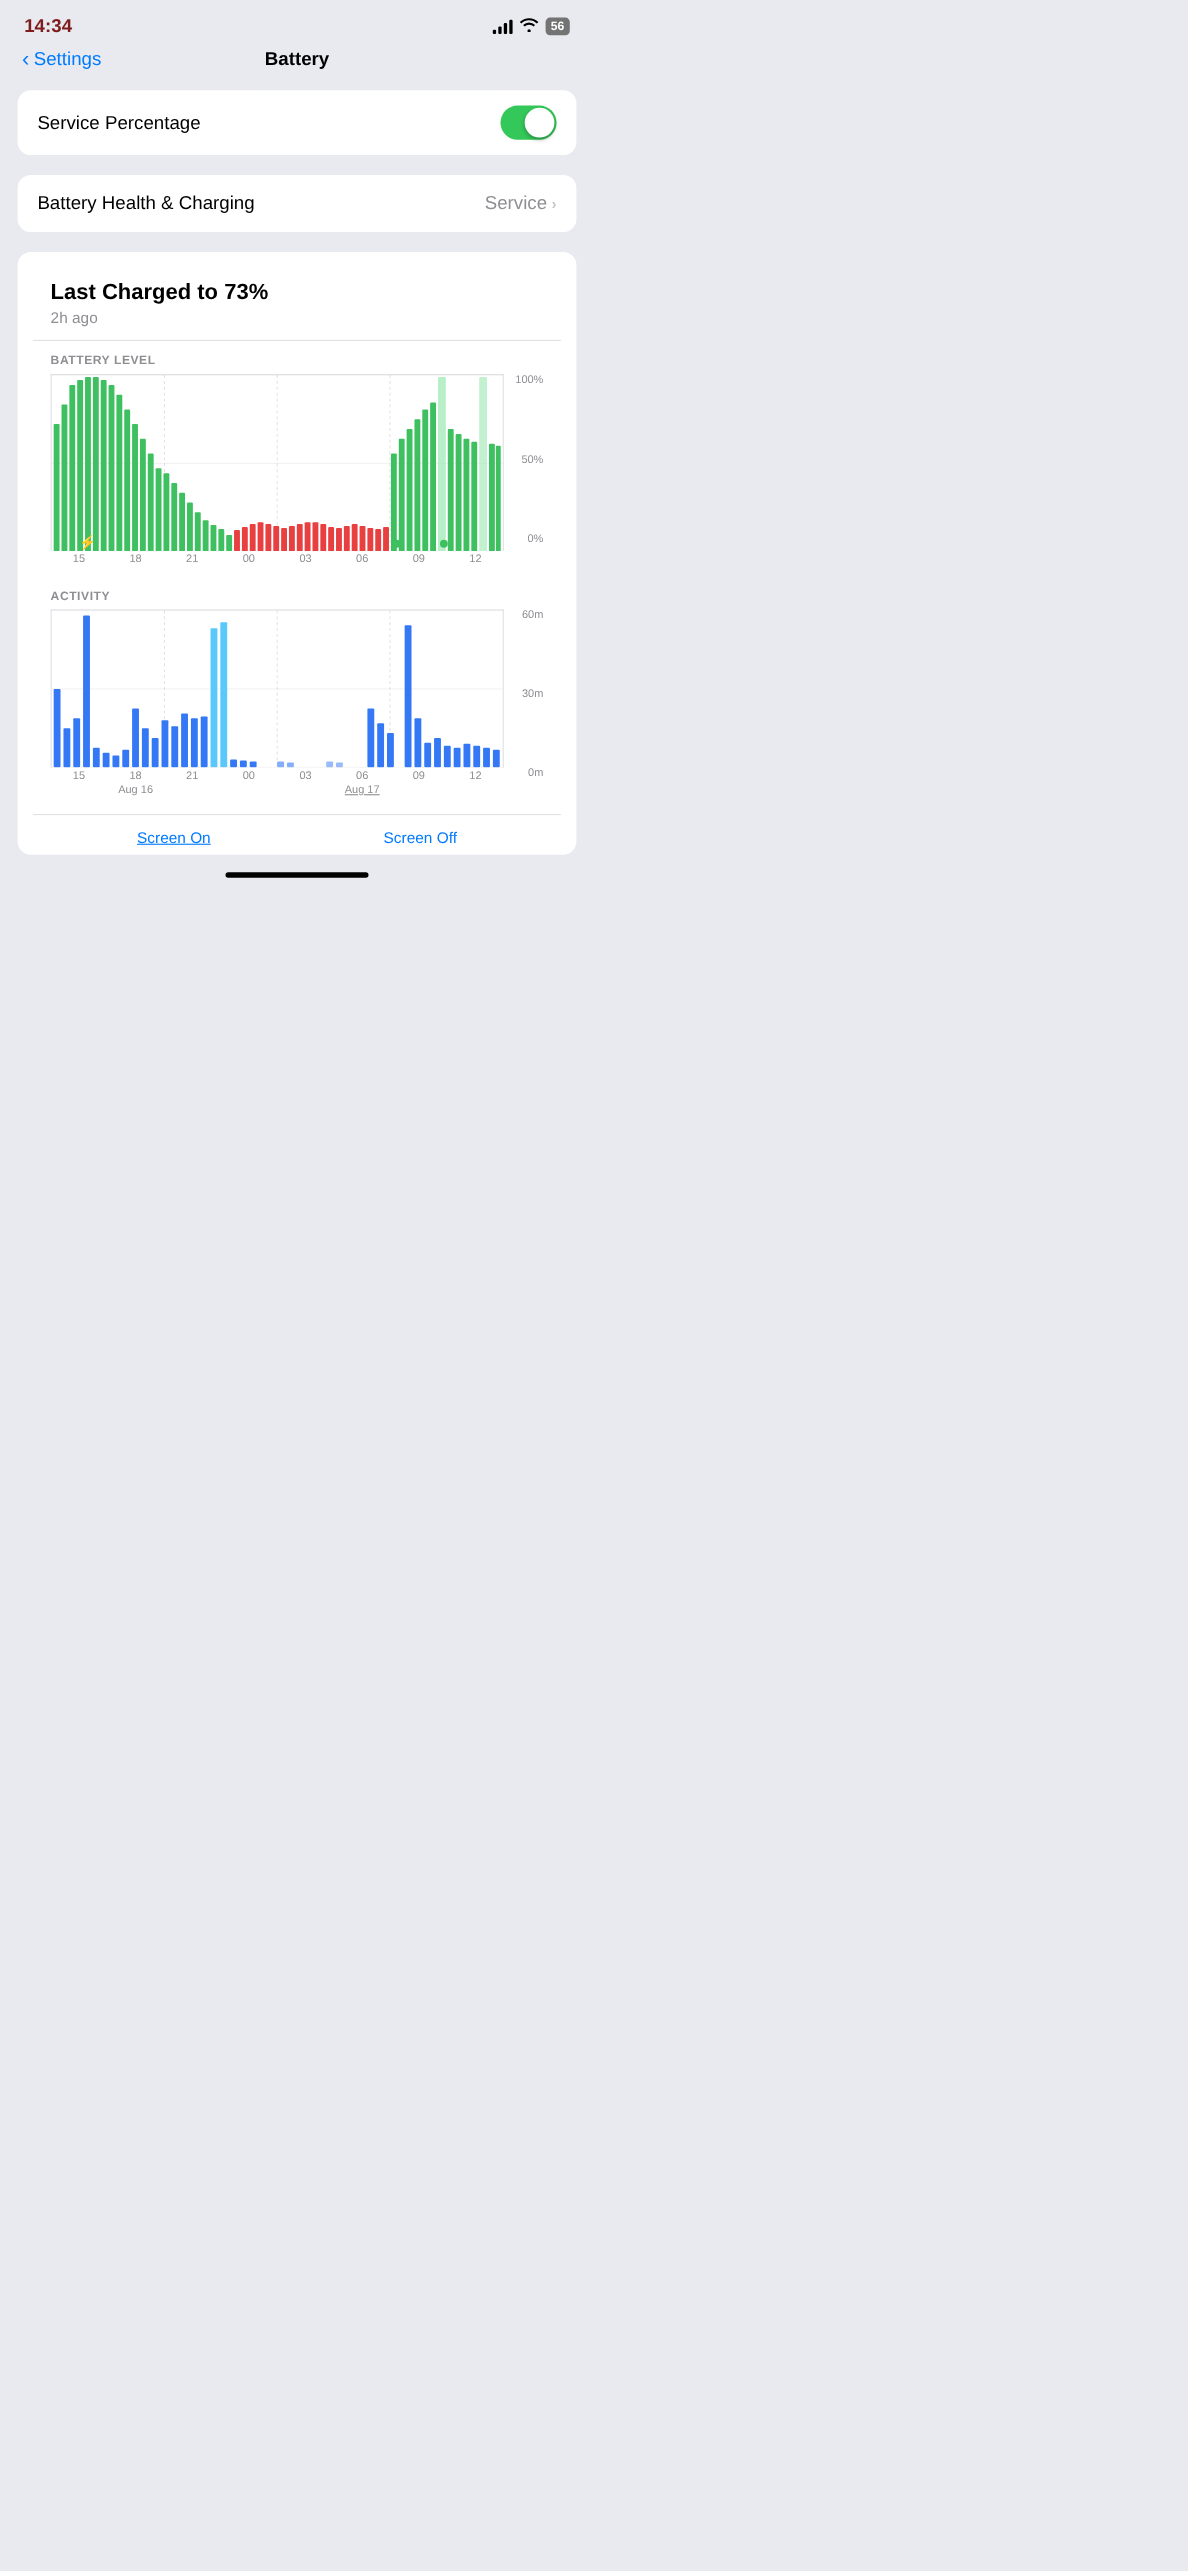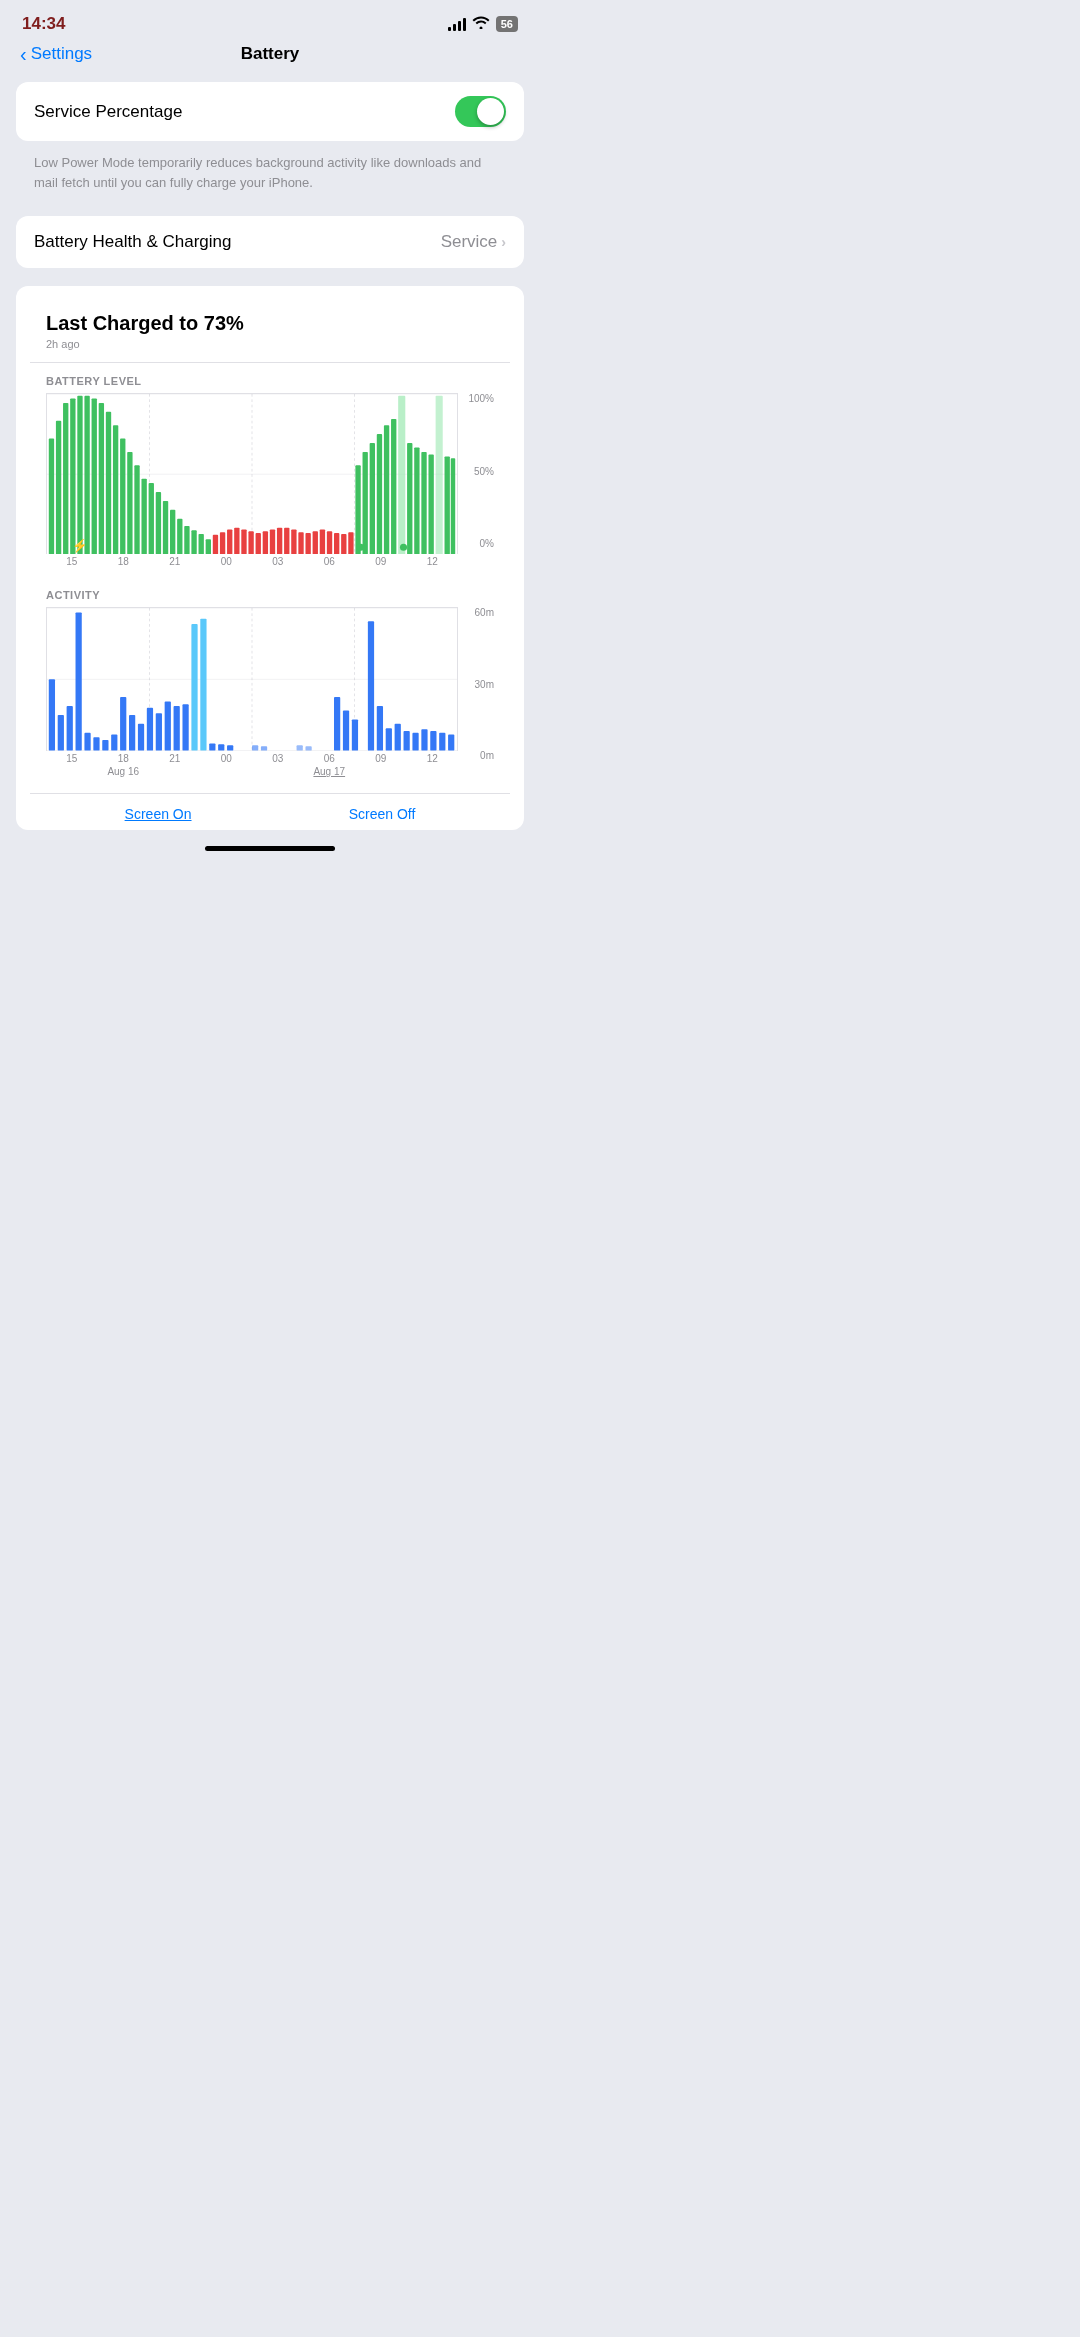--- a/index.html
+++ b/index.html
@@ -212,21 +212,21 @@
     .charge-info {
       padding: 14px 16px 12px 16px;
     }
     .charge-title {
       font-size: 20px;
       font-weight: 600;
       color: #000;
       margin-bottom: 3px;
     }
     .charge-subtitle {
-      font-size: 11px;
+      font-size: 14px;
       color: #8e8e93;
     }
 
     
     .chart-section {
       padding: 4px 16px 12px 16px;
       border-top: 1px solid #e0e0e5;
     }
     .chart-label {
       font-size: 11px;
@@ -354,21 +354,20 @@
   <div class="card">
     <div class="toggle-row">
       <span class="toggle-label">Service Percentage</span>
       <div class="toggle">
         <div class="toggle-track on"></div>
         <div class="toggle-thumb on"></div>
       </div>
     </div>
   </div>
 
-  <p class="description-text">Low Power Mode temporarily reduces background activity like downloads and mail fetch until you can fully charge your iPhone.</p>
 
   <div class="spacer"></div>
 
   <div class="card">
     <div class="nav-row">
       <span class="nav-row-left">Battery Health &amp; Charging</span>
       <div class="nav-row-right">
         <span>Service</span>
         <span class="chevron-right">›</span>
       </div>

